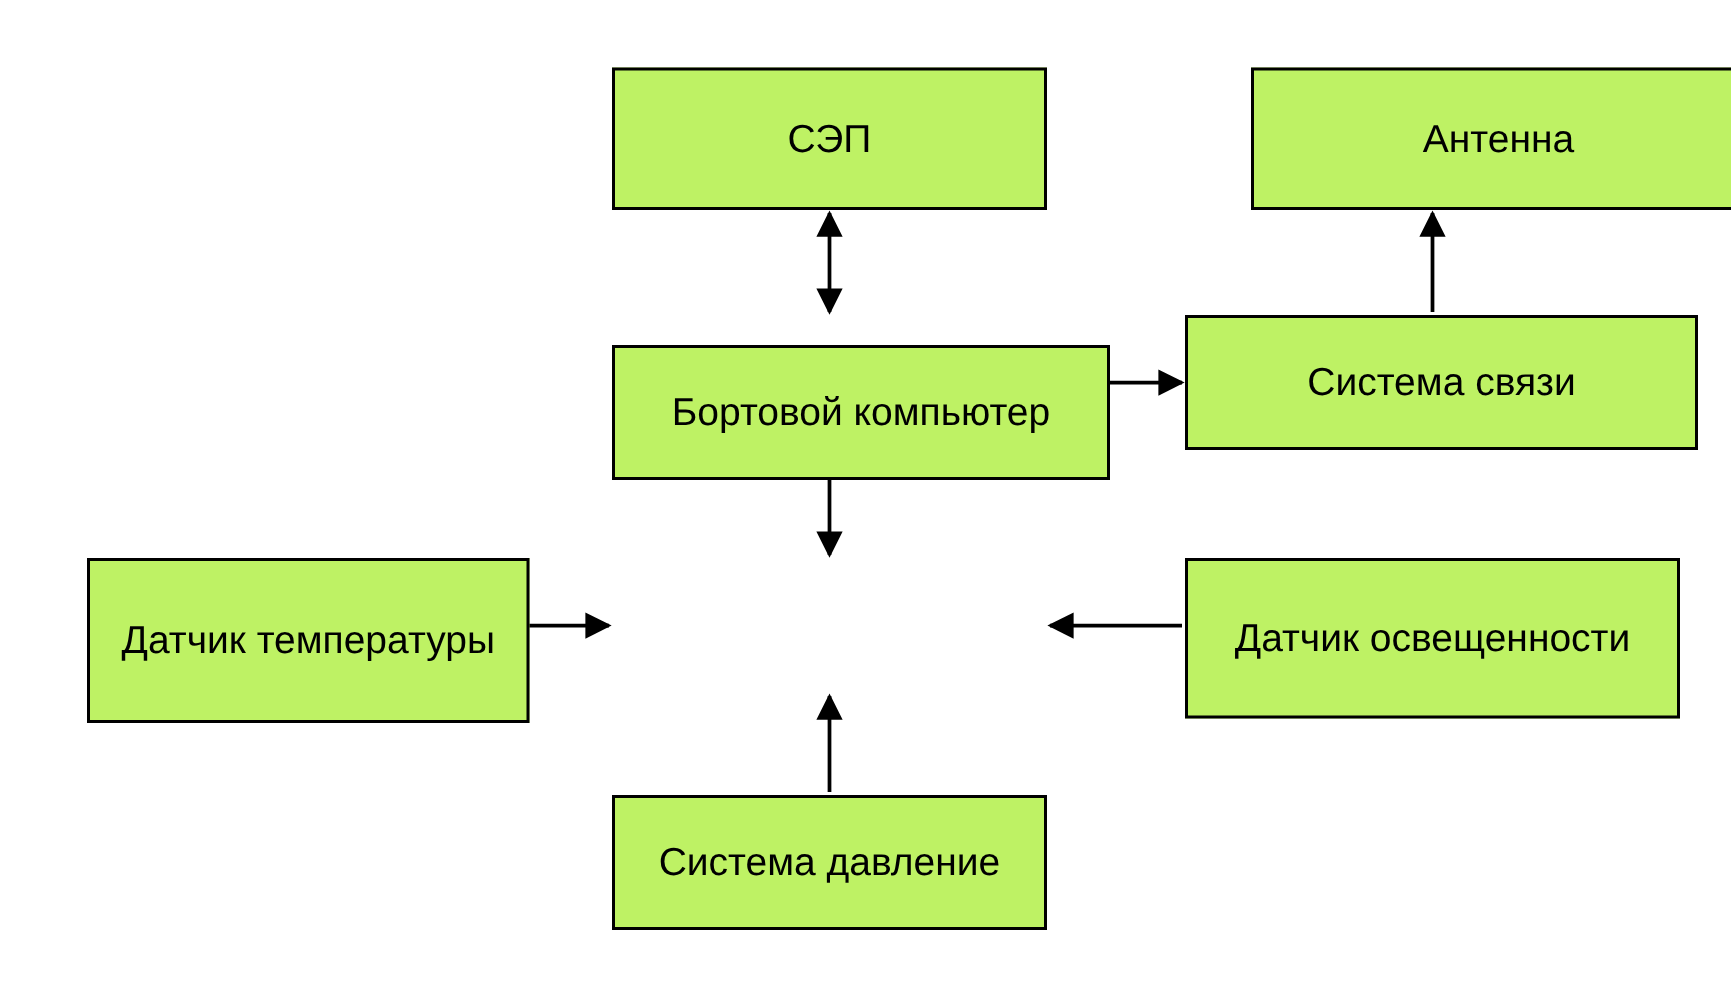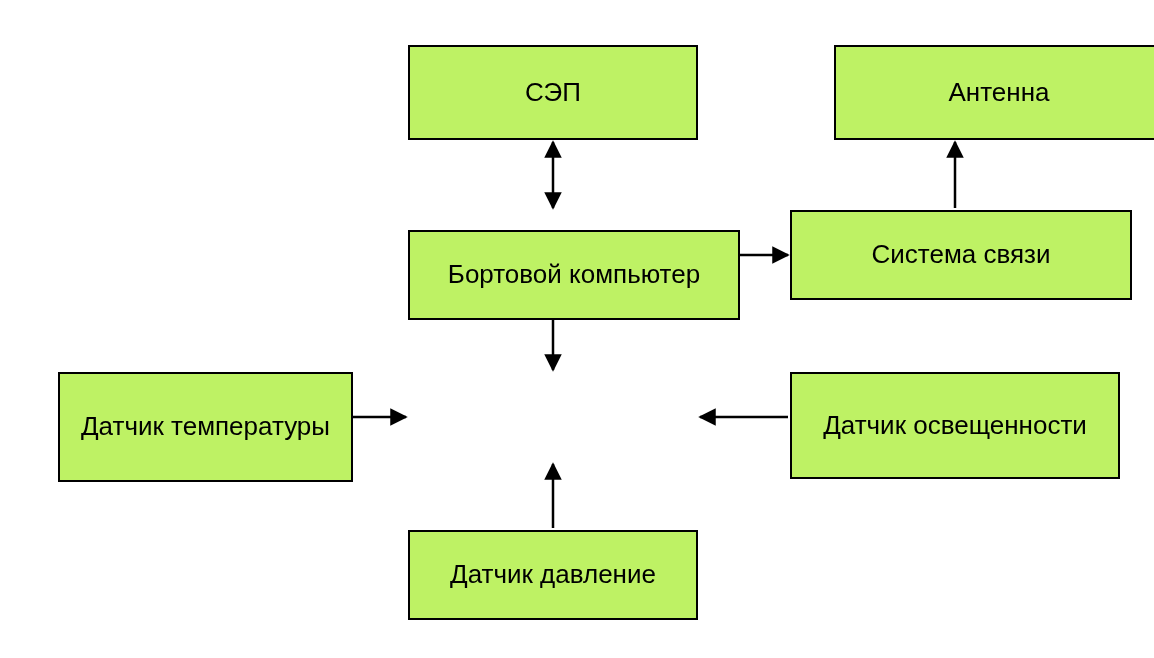--- a/index.html
+++ b/index.html
@@ -84,16 +84,16 @@
 
   <div class="node" style="left:30px; top:372px; width:295px; height:110px;margin-left:28px;">
     <span>Датчик температуры</span>
   </div>
 
   <div class="node" style="left:790px; top:372px; width:330px; height:107px;">
     <span>Датчик освещенности</span>
   </div>
 
   <div class="node" style="left:408px; top:530px; width:290px; height:90px;">
-    <span>Датчик давление</span>
+    <span>Система давление</span>
   </div>
 
 </div>
 
 </body></html>

